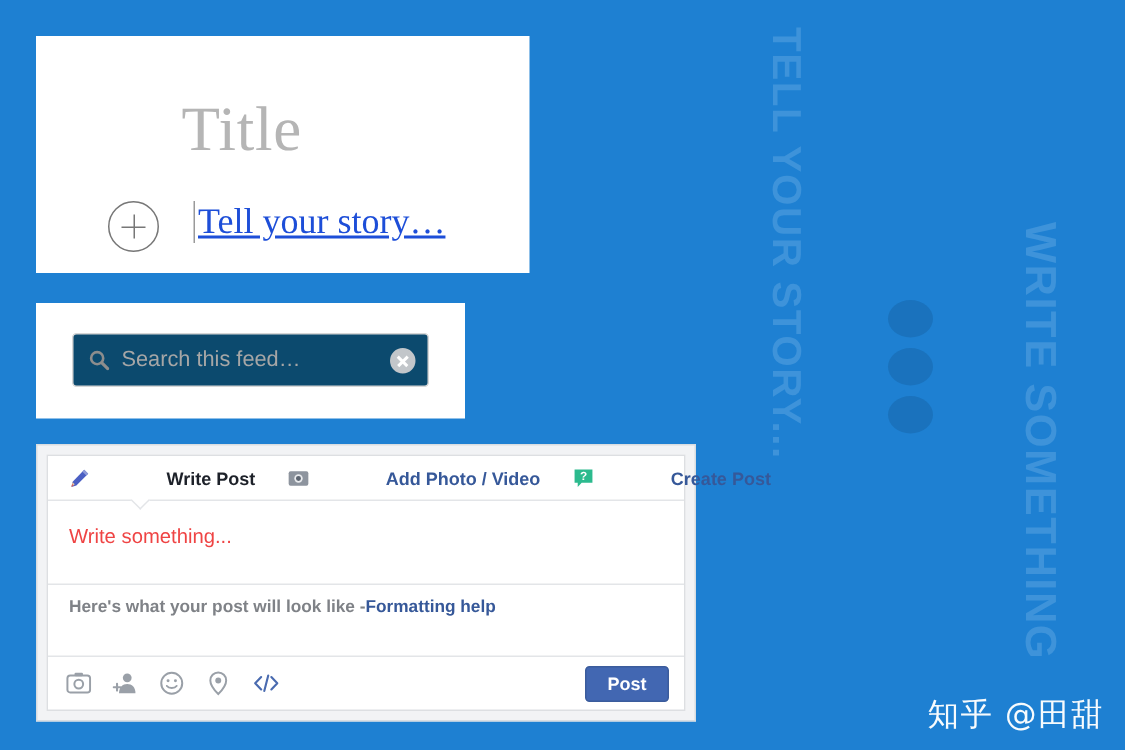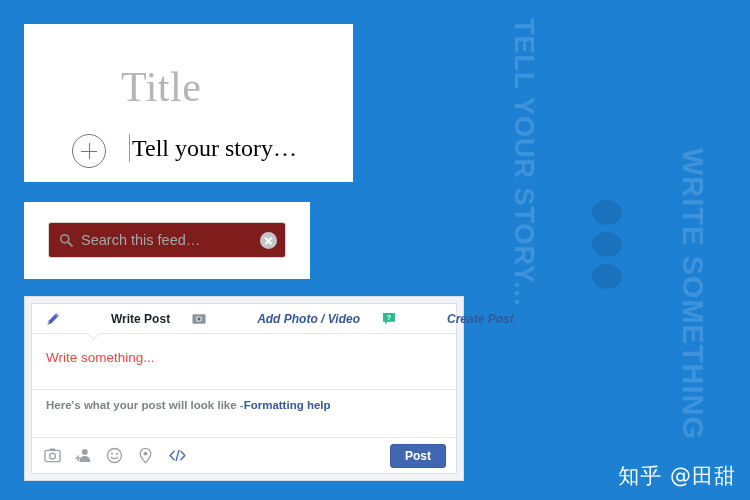--- a/index.html
+++ b/index.html
@@ -108,42 +108,43 @@
   }
   .caret {
     width: 1px;
     height: 28px;
     background: #9a9a9a;
     margin-right: 2px;
   }
   .story-placeholder {
     font-family: "Liberation Serif", serif;
     font-size: 24px;
-    color: #000000;
+    color: #1d4ed8;
+    text-decoration: underline;
   }
 
   
   #card-search {
     position: absolute;
     left: 24px;
     top: 202px;
     width: 286px;
     height: 77px;
     background: #ffffff;
   }
 
   .search-box {
     position: absolute;
     left: 24px;
     top: 20px;
     width: 238px;
     height: 36px;
     border: 1px solid #d6d6d6;
     border-radius: 3px;
-    background: #7f1d1d;
+    background: #0c4a6e;
     display: flex;
     align-items: center;
     padding: 0 8px 0 10px;
   }
 
   .search-icon { flex: 0 0 auto; margin-right: 8px; display: block; }
 
   .search-placeholder {
     flex: 1 1 auto;
     font-size: 14.5px;
@@ -207,21 +208,21 @@
   .tab {
     display: flex;
     align-items: center;
     font-size: 12px;
     font-weight: bold;
     white-space: nowrap;
     gap: 45px;
   }
   .tab-label { margin-left: 6px; }
   .tab-active .tab-label { color: #1d2129; }
-  .tab-inactive .tab-label { color: #365899; font-style: italic; }
+  .tab-inactive .tab-label { color: #365899; }
 
   .tab-sep {
     width: 1px;
     height: 14px;
     background: #dcdee1;
     margin: 0 11px;
   }
 
   
   .tab-notch {

